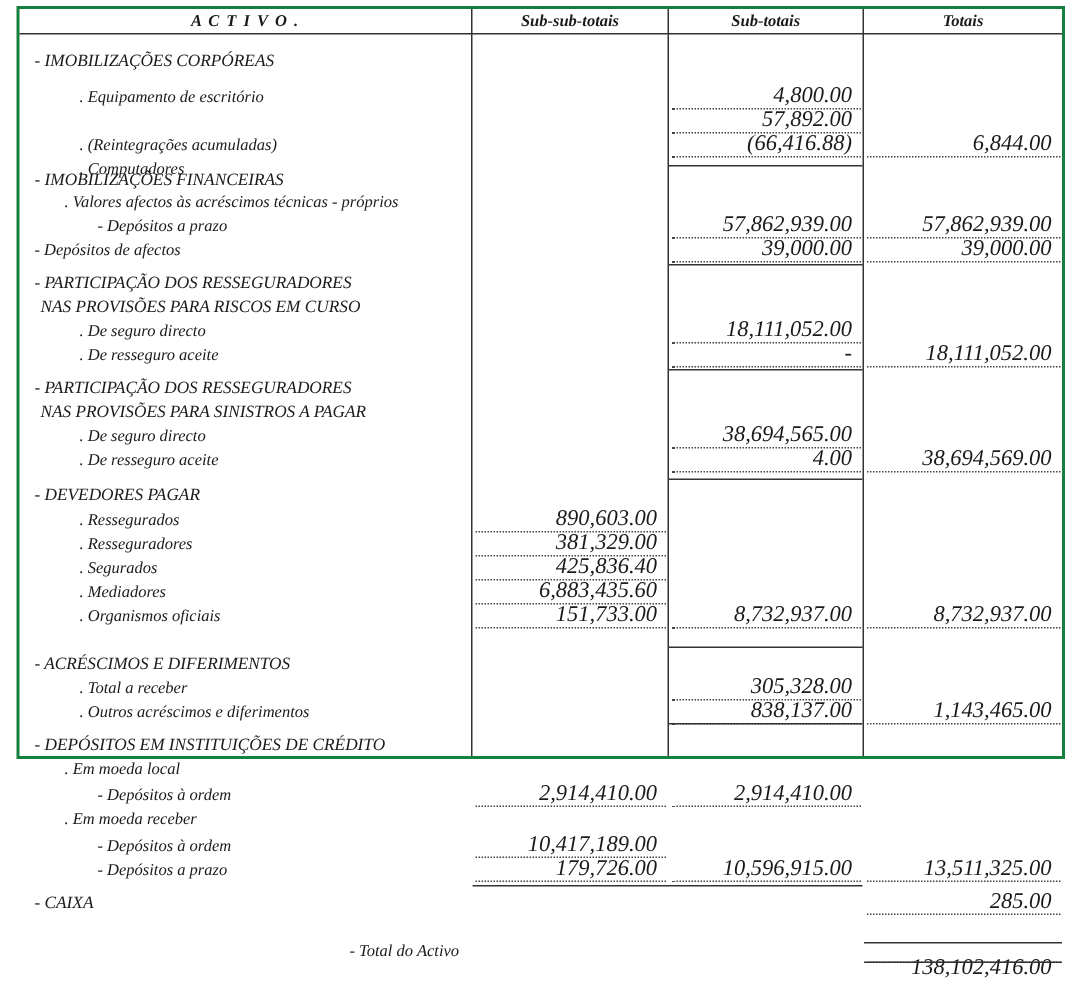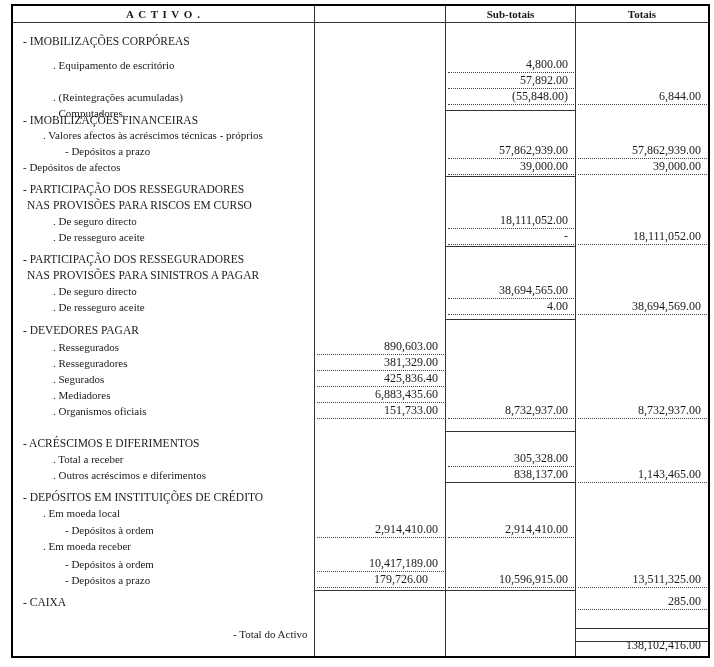--- a/index.html
+++ b/index.html
@@ -1,59 +1,60 @@
 <!DOCTYPE html>
 <html><head>
 <meta charset="utf-8">
 <style>
   html, body { margin:0; padding:0; background:#fff; }
   body { width:714px; height:667px; position:relative; overflow:hidden;
          font-family:"Liberation Serif","DejaVu Serif",serif; color:#1a1a1a; font-size:11px; }
-  #sheet { position:absolute; left:11px; top:4px; width:699px; height:654px;
-           border:2px solid #000000; box-sizing:border-box; }
+  #sheet { position:absolute; left:11px; top:4px; width:699px; height:502px;
+           border:2px solid #15803d; box-sizing:border-box;font-style:italic; }
   .vline { position:absolute; top:0; bottom:0; width:0; border-left:1px solid #333; }
   #hdr-line { position:absolute; left:0; right:0; top:16px; border-top:1px solid #333; }
   .hdr { position:absolute; top:1px; height:15px; font-weight:bold; font-size:11px;
          text-align:center; line-height:15px; }
   .lbl { position:absolute; white-space:nowrap; line-height:14px; }
-  .num { position:absolute; text-align:right; white-space:nowrap; line-height:14px; font-size:12px; }
+  .num { position:absolute; text-align:right; white-space:nowrap; line-height:14px; font-size:15px; }
   .dot { position:absolute; height:0; border-top:1px dotted #444; }
   .sol { position:absolute; height:0; border-top:1px solid #333; }
   .cap { font-size:11.5px; }
 </style>
 </head>
 <body>
 
 <div id="sheet">
   <div class="vline" style="left:301px"></div>
   <div class="vline" style="left:432px"></div>
   <div class="vline" style="left:562px"></div>
   <div id="hdr-line"></div>
 
   <div class="hdr" style="left:0;width:301px;letter-spacing:1px">A C T I V O .</div>
+  <div class="hdr" style="left:302px;width:130px">Sub-sub-totais</div>
   <div class="hdr" style="left:563px;width:132px">Totais</div>
   <div class="hdr" style="left:433px;width:129px">Sub-totais</div>
 
   <div id="rows-layer">
       <div>
         <div class="lbl cap" style="left: 10px; top: 28px;">- IMOBILIZAÇÕES CORPÓREAS</div>
       </div>
       <div>
         <div class="lbl" style="left: 40px; top: 52px;">. Equipamento de escritório</div>
         <div class="num" style="left: 433px; width: 122px; top: 51px;">4,800.00</div>
         <div class="dot" style="left: 435px; width: 126px; top: 66px;"></div>
       </div>
       <div>
         <div class="lbl" style="left: 40px; top: 84px; margin-top: 16px;">. Computadores</div>
         <div class="num" style="left: 433px; width: 122px; top: 67px;">57,892.00</div>
         <div class="dot" style="left: 435px; width: 126px; top: 82px;"></div>
       </div>
       <div>
         <div class="lbl" style="left: 40px; top: 84px;">. (Reintegrações acumuladas)</div>
-        <div class="num" style="left: 433px; width: 122px; top: 83px;">(55,848.00)</div>
+        <div class="num" style="left: 433px; width: 122px; top: 83px;">(66,416.88)</div>
         <div class="dot" style="left: 435px; width: 126px; top: 98px;"></div>
         <div class="num" style="left: 563px; width: 125px; top: 83px;">6,844.00</div>
         <div class="dot" style="left: 565px; width: 129px; top: 98px;"></div>
       </div>
       <div>
         <div class="lbl cap" style="left: 10px; top: 107px;">- IMOBILIZAÇÕES FINANCEIRAS</div>
       </div>
       <div>
         <div class="lbl" style="left: 30px; top: 122px;">. Valores afectos às acréscimos técnicas - próprios</div>
       </div>
@@ -170,21 +171,21 @@
       <div>
         <div class="lbl" style="left: 30px; top: 533px;">. Em moeda receber</div>
       </div>
       <div>
         <div class="lbl" style="left: 52px; top: 551px;">- Depósitos à ordem</div>
         <div class="num" style="left: 302px; width: 123px; top: 550px;">10,417,189.00</div>
         <div class="dot" style="left: 304px; width: 127px; top: 565px;"></div>
       </div>
       <div>
         <div class="lbl" style="left: 52px; top: 567px;">- Depósitos a prazo</div>
-        <div class="num" style="left: 292px; width: 123px; top: 566px;">179,726.00</div>
+        <div class="num" style="left: 302px; width: 123px; top: 566px;">179,726.00</div>
         <div class="dot" style="left: 304px; width: 127px; top: 581px;"></div>
         <div class="num" style="left: 433px; width: 122px; top: 566px;">10,596,915.00</div>
         <div class="dot" style="left: 435px; width: 126px; top: 581px;"></div>
         <div class="num" style="left: 563px; width: 125px; top: 566px;">13,511,325.00</div>
         <div class="dot" style="left: 565px; width: 129px; top: 581px;"></div>
       </div>
       <div>
         <div class="lbl cap" style="left: 10px; top: 589px;">- CAIXA</div>
         <div class="num" style="left: 563px; width: 125px; top: 588px;">285.00</div>
         <div class="dot" style="left: 565px; width: 129px; top: 603px;"></div>

